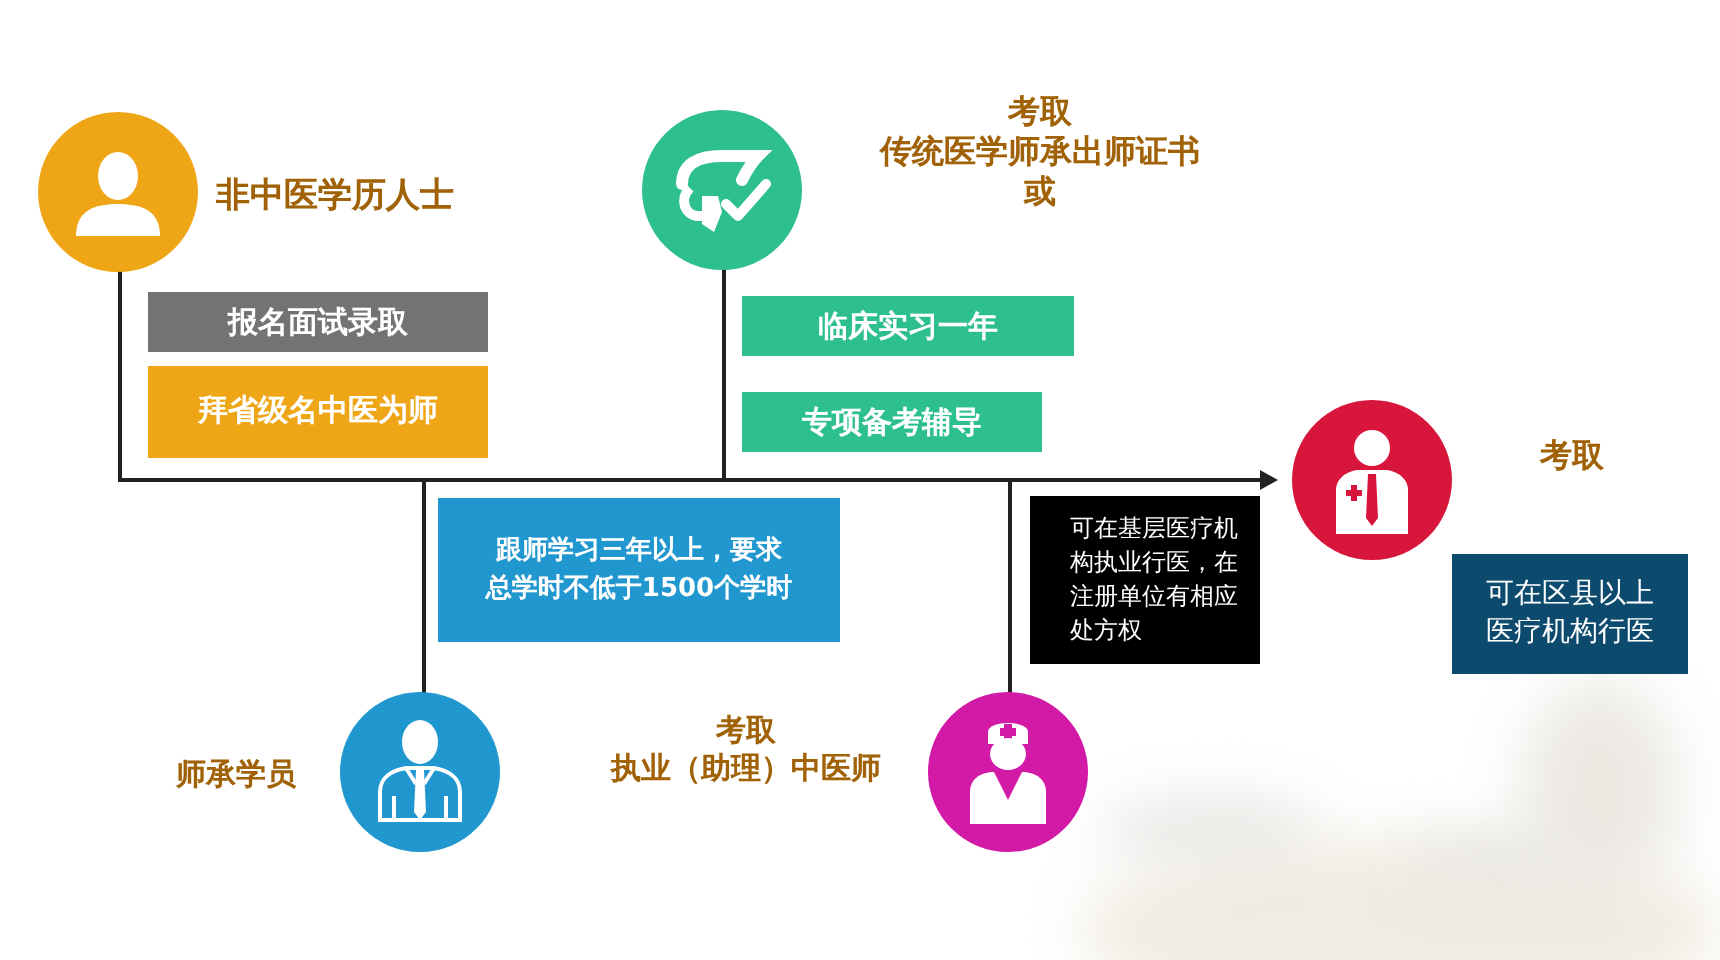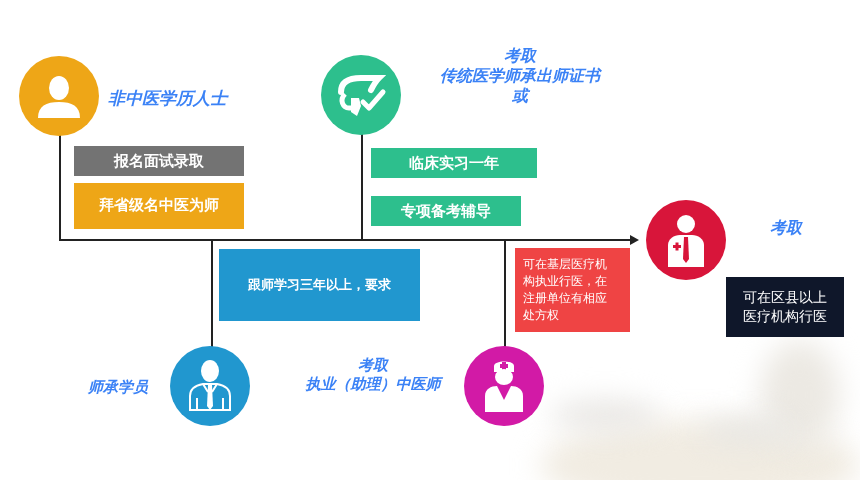--- a/index.html
+++ b/index.html
@@ -3,21 +3,21 @@
 <meta charset="utf-8">
 <style>
   html,body{margin:0;padding:0;}
   body{width:860px;height:480px;position:relative;overflow:hidden;background:#ffffff;
        font-family:"DejaVu Sans","Liberation Sans",sans-serif;color:#111;}
   .abs{position:absolute;}
   .line-h{position:absolute;height:2px;background:#222;}
   .line-v{position:absolute;width:2px;background:#222;}
   .circle{position:absolute;border-radius:50%;display:flex;align-items:center;justify-content:center;}
   .box{position:absolute;color:#fff;display:flex;flex-direction:column;align-items:center;justify-content:center;text-align:center;font-weight:bold;}
-  .label{position:absolute;font-weight:bold;text-align:center;color:#3b82f6;line-height:1.25;font-style:italic;}
+  .label{position:absolute;font-weight:bold;text-align:center;color:#a16207;line-height:1.25;}
   .mist{position:absolute;border-radius:50%;filter:blur(14px);}
 </style>
 </head>
 <body>
 
 <div class="mist" style="left:540px;top:420px;width:320px;height:90px;background:#f1ece2;"></div>
 <div class="mist" style="left:760px;top:340px;width:80px;height:110px;background:#ece9e3;"></div>
 <div class="mist" style="left:550px;top:400px;width:110px;height:30px;background:#e8e6e3;"></div>
 <div class="mist" style="left:700px;top:420px;width:90px;height:22px;background:#e6e5e2;"></div>
 
@@ -67,40 +67,41 @@
     <circle cx="24" cy="11" r="9" fill="#fff"></circle>
     <path d="M6 54 L6 32 C6 26 12 22 18 22 L30 22 C36 22 42 26 42 32 L42 54 Z" fill="#fff"></path>
     <path d="M22 24 L26 24 L27 46 L24 50 L21 46 Z" fill="#d8153a"></path>
     <rect x="11" y="32" width="8" height="3" fill="#d8153a"></rect>
     <rect x="13.5" y="29.5" width="3" height="8" fill="#d8153a"></rect>
   </svg>
 </div>
 <div class="label" style="left:732px;top:218px;width:108px;font-size:16px;">
   <div>考取</div>
 </div>
-<div class="box" style="left:726px;top:277px;width:118px;height:60px;background:#0f172a;font-size:14px;line-height:1.35;font-weight:normal;">
+<div class="box" style="left:726px;top:277px;width:118px;height:60px;background:#0c4a6e;font-size:14px;line-height:1.35;font-weight:normal;">
   <span>可在区县以上</span>
   <span>医疗机构行医</span>
 </div>
 
 <div class="box" style="left:219px;top:249px;width:201px;height:72px;background:#2197cf;font-size:13px;line-height:1.5;font-weight:bold;">
   <span>跟师学习三年以上，要求</span>
+  <span>总学时不低于1500个学时</span>
 </div>
 <div class="circle" style="left:170px;top:346px;width:80px;height:80px;background:#2197cf;">
   <svg width="50" height="56" viewBox="0 0 50 56">
     <ellipse cx="25" cy="13" rx="9" ry="11" fill="#fff"></ellipse>
     <path d="M5 52 L5 38 C5 30 12 27 18 26 L32 26 C38 27 45 30 45 38 L45 52 Z" fill="none" stroke="#fff" stroke-width="2"></path>
     <path d="M23 27 L27 27 L28 48 L25 52 L22 48 Z" fill="#fff"></path>
     <path d="M18 26 L23 34 M32 26 L27 34" stroke="#fff" stroke-width="2" fill="none"></path>
     <path d="M12 40 L12 52 M38 40 L38 52" stroke="#fff" stroke-width="2"></path>
   </svg>
 </div>
 <div class="label" style="left:88px;top:378px;font-size:15px;">师承学员</div>
 
-<div class="box" style="left:515px;top:248px;width:115px;height:84px;background:#ef4444;font-size:12px;line-height:1.4;font-weight:normal;align-items:flex-start;padding-left:8px;box-sizing:border-box;">
+<div class="box" style="left:515px;top:248px;width:115px;height:84px;background:#000000;font-size:12px;line-height:1.4;font-weight:normal;align-items:flex-start;padding-left:20px;box-sizing:border-box;">
   <span>可在基层医疗机</span>
   <span>构执业行医，在</span>
   <span>注册单位有相应</span>
   <span>处方权</span>
 </div>
 <div class="circle" style="left:464px;top:346px;width:80px;height:80px;background:#d21aa6;">
   <svg width="46" height="56" viewBox="0 0 46 56">
     <path d="M13 8 C13 2 33 2 33 8 L33 14 L13 14 Z" fill="#fff"></path>
     <rect x="21" y="4" width="4" height="8" fill="#d21aa6"></rect>
     <rect x="19" y="6" width="8" height="4" fill="#d21aa6"></rect>

